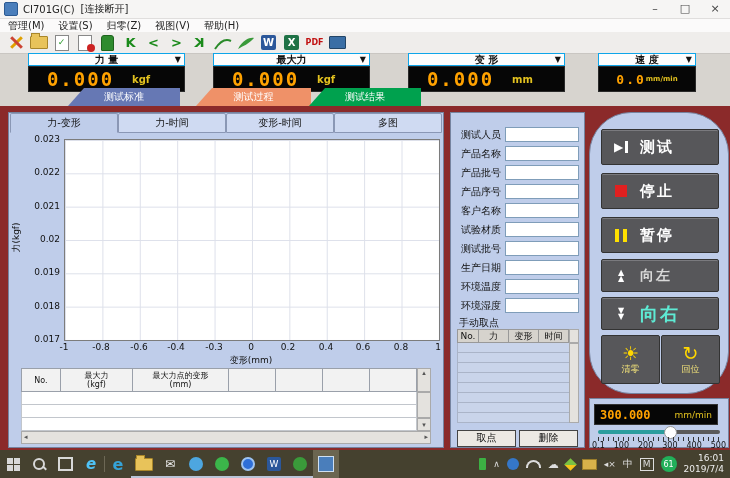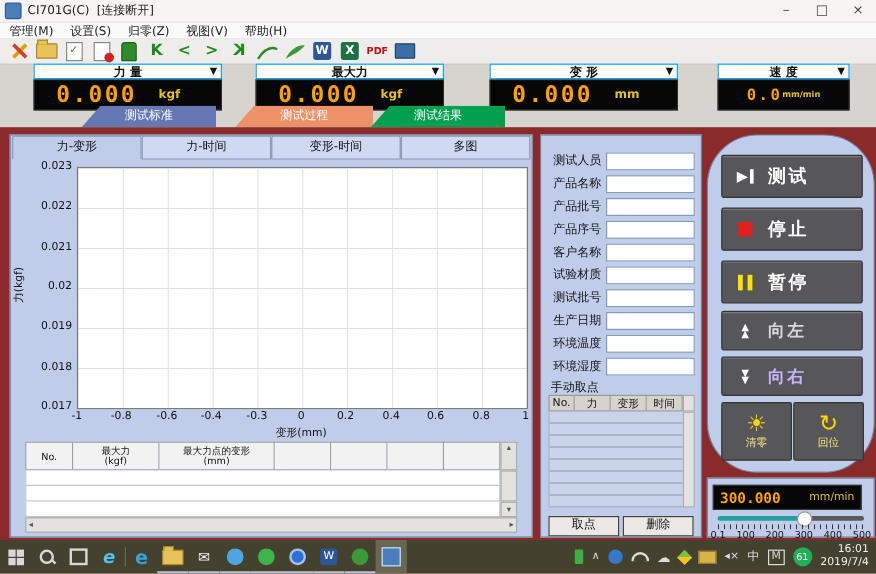--- a/index.html
+++ b/index.html
@@ -203,21 +203,21 @@
 <div class="disp" style="left:408px;width:157px">
   <div class="strip">
       <span>变  形</span>
     <span class="dd">▼</span>
     </div>
   <div class="lcd">
       <span class="val">0.000</span>
     <span class="unit">mm</span>
     </div>
 </div>
-<div class="disp" style="left:598px;width:110px">
+<div class="disp" style="left:598px;width:98px">
   <div class="strip">
       <span>速  度</span>
     <span class="dd">▼</span>
     </div>
   <div class="lcd small">
       <span class="val">0.0</span>
     <span class="unit">mm/min</span>
     </div>
 </div>
 
@@ -356,21 +356,21 @@
       </span>
     <span class="lbl" style="color:#d8d8d8;font-size:14px">向左</span>
   </div>
   <div class="ctl" style="top:184px;height:31px">
     <span class="ico">
         <span class="chev">
           <span>▼</span>
           <span>▼</span>
         </span>
       </span>
-    <span class="lbl" style="color:#c4b5fd;font-size:14px">向右</span>
+    <span class="lbl" style="color:#5eead4;font-size:18px">向右</span>
   </div>
   <div class="ctl-sm" style="left:11px;top:222px">
     <span class="g">☀</span>
     <span class="t">清零</span>
   </div>
   <div class="ctl-sm" style="left:71px;top:222px">
     <span class="g">↻</span>
     <span class="t">回位</span>
   </div>
 </div>

